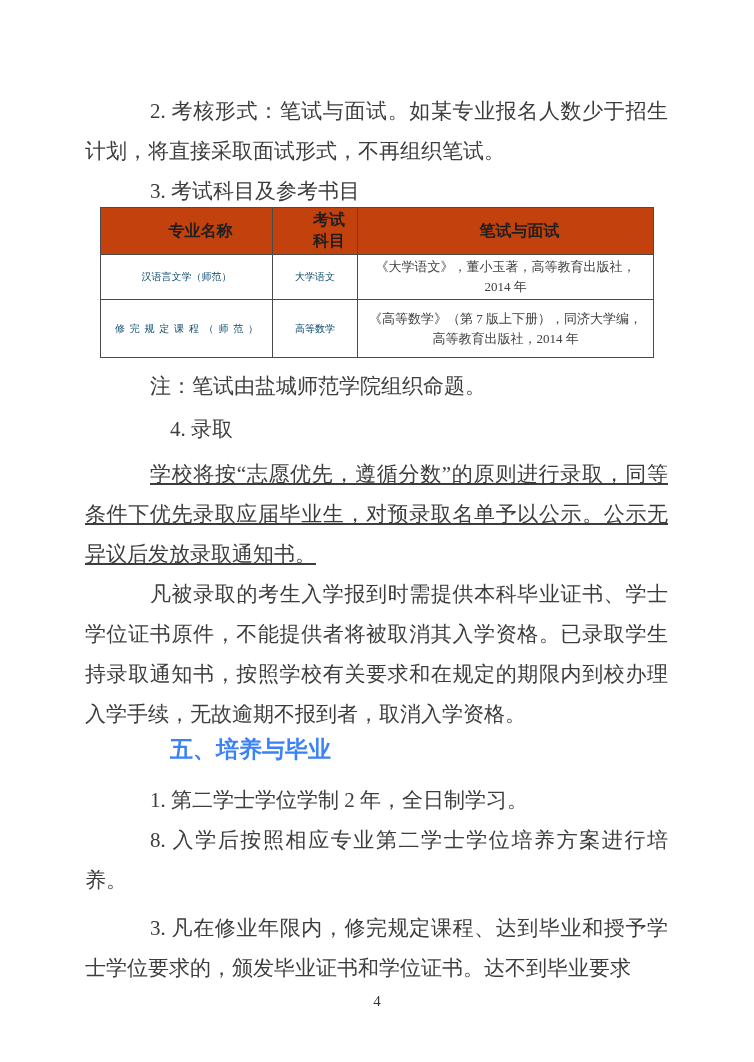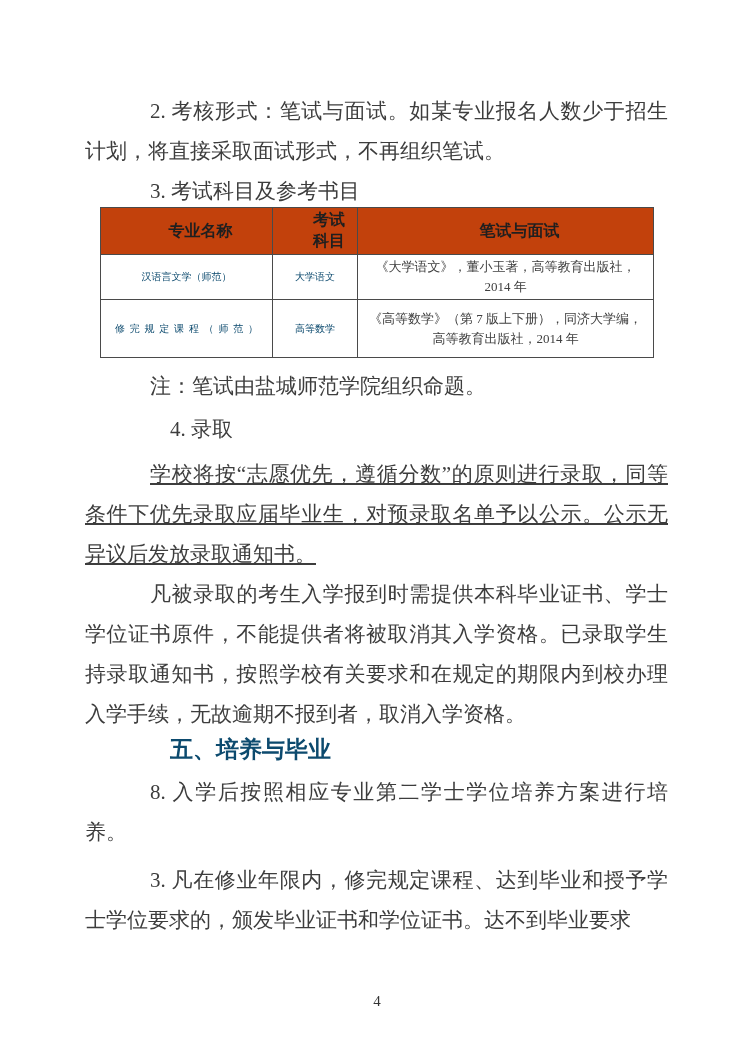--- a/index.html
+++ b/index.html
@@ -75,21 +75,21 @@
     font-size: 13px;
     line-height: 20px;
     color: #404040;
   }
   h2.section-heading {
     margin: -8px 0 0 85px;
     font-family: "Liberation Sans", "DejaVu Sans", sans-serif;
     font-weight: bold;
     font-size: 23px;
     line-height: 46px;
-    color: #0c4a6e;
+    color: #3b82f6;
     text-align: left;
   }
   .page-number {
     position: absolute;
     top: 993px;
     left: 0;
     width: 100%;
     text-align: center;
     font-size: 15px;
     color: #333333;
@@ -135,20 +135,21 @@
     <p class="body indent mt-md">注：笔试由盐城师范学院组织命题。</p>
 
     <p class="body indent-deep mt-3">4. 录取</p>
 
     <p class="body indent mt-sm">学校将按“志愿优先，遵循分数”的原则进行录取，同等条件下优先录取应届毕业生，对预录取名单予以公示。公示无异议后发放录取通知书。</p>
 
     <p class="body indent mt-0">凡被录取的考生入学报到时需提供本科毕业证书、学士学位证书原件，不能提供者将被取消其入学资格。已录取学生持录取通知书，按照学校有关要求和在规定的期限内到校办理入学手续，无故逾期不报到者，取消入学资格。</p>
 
     <h2 class="section-heading">五、培养与毕业</h2>
 
+    <p class="body indent mt-md">1. 第二学士学位学制 2 年，全日制学习。</p>
 
     <p class="body indent mt-0">8. 入学后按照相应专业第二学士学位培养方案进行培养。</p>
 
     <p class="body indent mt-md">3. 凡在修业年限内，修完规定课程、达到毕业和授予学士学位要求的，颁发毕业证书和学位证书。达不到毕业要求</p>
 
   </div>
 
   <div class="page-number">4</div>
 </div>
 

